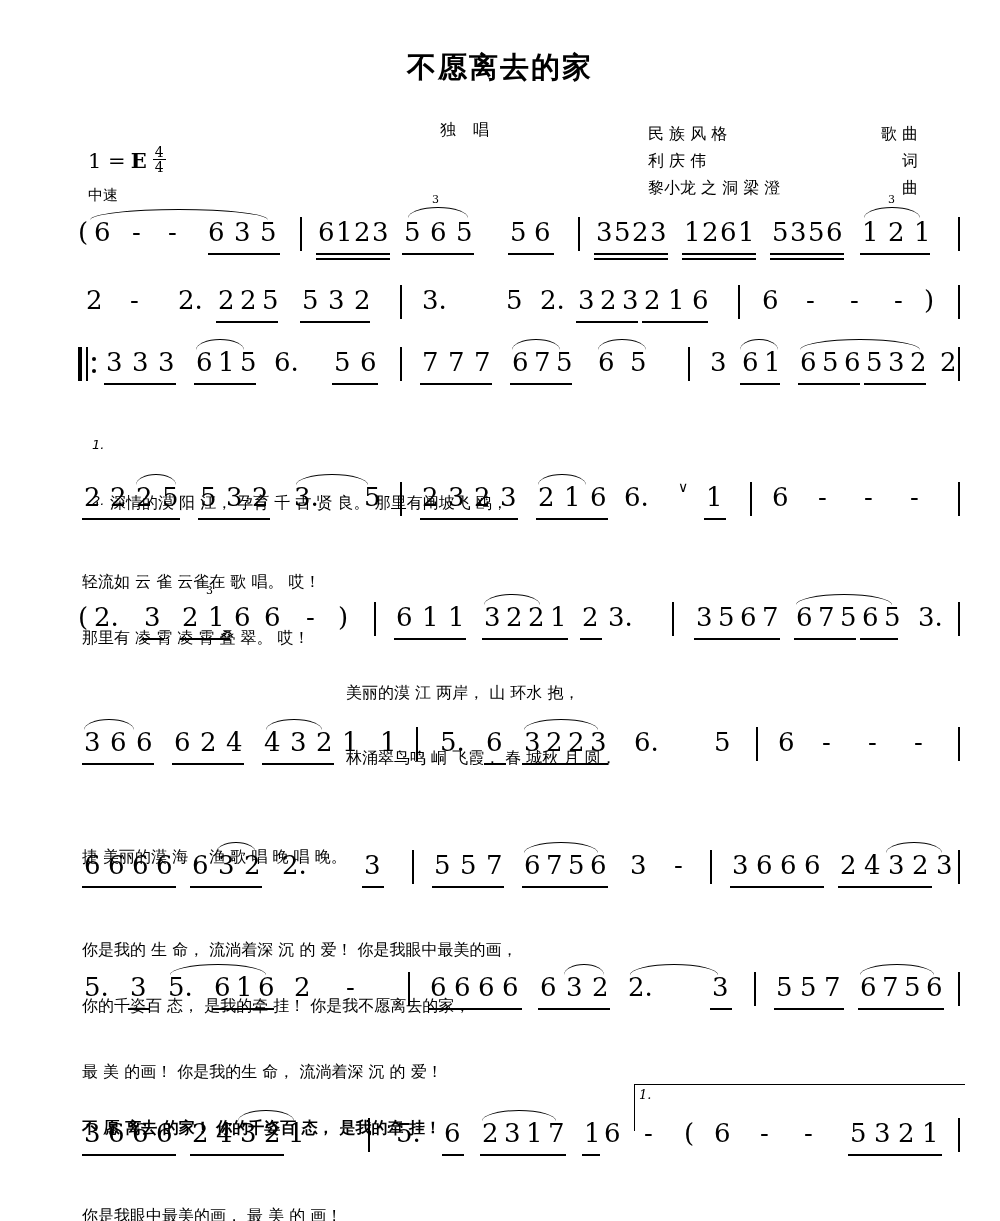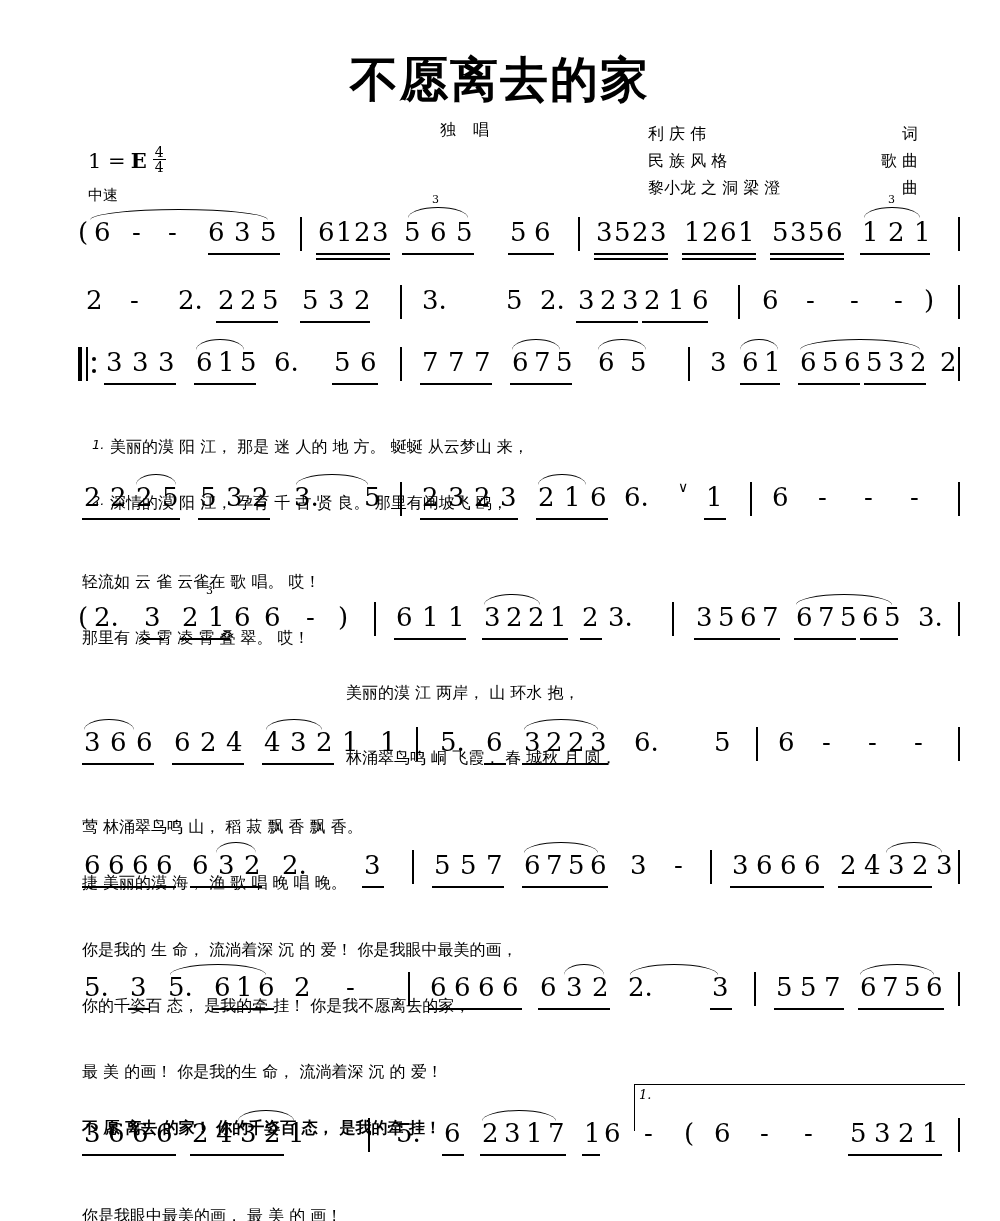--- a/index.html
+++ b/index.html
@@ -19,21 +19,21 @@
     position: relative;
     width: 1000px;
     height: 1221px;
   }
   .title {
     position: absolute;
     top: 48px;
     left: 0;
     width: 1000px;
     text-align: center;
-    font-size: 48px;
+    font-size: 29px;
     font-weight: bold;
     letter-spacing: 2px;
     font-family: Liberation Serif, serif;
   }
   .subtitle-solo {
     position: absolute;
     top: 120px;
     left: 440px;
     font-size: 16px;
     letter-spacing: 6px;
@@ -164,26 +164,26 @@
 <body>
 
 <div class="sheet">
 
   <div class="title">不愿离去的家</div>
 
   <div class="subtitle-solo">独 唱</div>
 
   <div class="credits">
     <div class="credit-line">
+      <span>民 族 风 格</span>
+      <span>歌 曲</span>
+    </div>
+    <div class="credit-line">
       <span>利        庆        伟</span>
       <span>词</span>
-    </div>
-    <div class="credit-line">
-      <span>民 族 风 格</span>
-      <span>歌 曲</span>
     </div>
     <div class="credit-line">
       <span>黎小龙 之 洞 梁 澄</span>
       <span>曲</span>
     </div>
   </div>
 
   <div class="keysig">
     <span>1 =</span>
     <b style="margin-left:5px">E</b>
@@ -333,21 +333,20 @@
       <span class="seg" style="left:810px;top:2px;">3</span>
       <span class="seg" style="left:832px;top:2px;">2</span>
       <div class="underline1" style="left:720px;top:38px;width:62px;"></div>
       <div class="underline1" style="left:786px;top:38px;width:62px;"></div>
       <div class="slur" style="left:722px;top:-6px;width:120px;"></div>
       <span class="seg" style="left:862px;top:2px;">2</span>
       <div class="bar" style="left:880px;"></div>
     </div>
     <div class="lyric" style="top:52px">
       <span class="seg ln" style="left:14px;">1.</span>
-      <span class="seg" style="left:32px;">美丽的漠 阳 江，  那是  迷 人的 地    方。     蜒蜒  从云梦山    来，</span>
     </div>
     <div class="lyric" style="top:82px">
       <span class="seg ln" style="left:14px;">2.</span>
       <span class="seg" style="left:32px;">深情的漠 阳 江，  孕育  千 古 贤    良。     那里有闸坡飞        鸥，</span>
     </div>
   </div>
 
   <div class="row" style="top:480px">
     <div class="notes">
       <span class="seg" style="left:6px;top:2px;">2</span>
@@ -476,23 +475,20 @@
       <div class="slur" style="left:446px;top:-6px;width:74px;"></div>
       <span class="seg" style="left:556px;top:2px;">6.</span>
       <span class="seg" style="left:636px;top:2px;">5</span>
       <div class="bar" style="left:678px;"></div>
       <span class="seg" style="left:700px;top:2px;">6</span>
       <span class="seg" style="left:744px;top:2px;">-</span>
       <span class="seg" style="left:790px;top:2px;">-</span>
       <span class="seg" style="left:836px;top:2px;">-</span>
       <div class="bar" style="left:880px;"></div>
     </div>
-    <div class="lyric" style="top:52px">
-      <span class="seg" style="left:4px;">莺  林涌翠鸟鸣  山，   稻 菽 飘      香   飘  香。</span>
-    </div>
     <div class="lyric" style="top:82px">
       <span class="seg" style="left:4px;">捷  美丽的漠  海，   渔 歌 唱      晚   唱  晚。</span>
     </div>
   </div>
 
   <div class="row" style="top:848px">
     <div class="notes">
       <span class="seg" style="left:6px;top:2px;">6</span>
       <span class="seg" style="left:30px;top:2px;">6</span>
       <span class="seg" style="left:54px;top:2px;">6</span>

